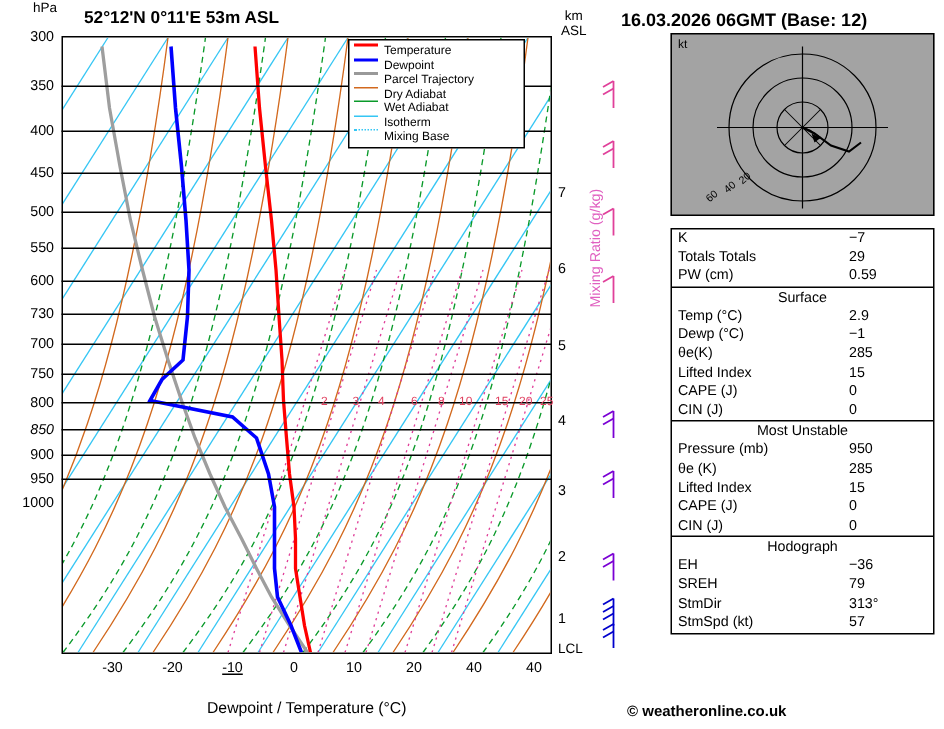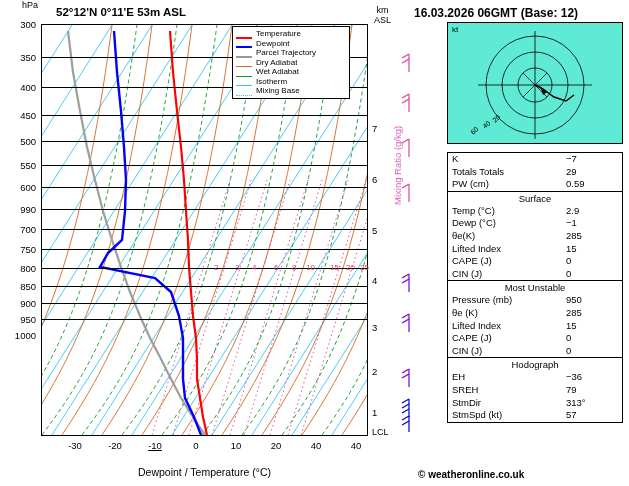--- a/index.html
+++ b/index.html
@@ -14,31 +14,31 @@
 
   .plotbox{position:absolute;left:41px;top:24px;width:327px;height:412px;border:1px solid #000;box-sizing:border-box;overflow:hidden;background:#fff;}
   .ylab{position:absolute;left:8px;font-size:9.5px;color:#000;text-align:right;width:28px;}
   .xlab{position:absolute;font-size:9.5px;color:#000;text-align:center;width:30px;}
   .xaxis-title{position:absolute;left:41px;top:466px;width:327px;text-align:center;font-size:10.5px;color:#000;}
 
   .kmlab{position:absolute;font-size:9.5px;color:#000;left:372px;}
 
   
   .legend{position:absolute;left:232px;top:26px;width:118px;background:#fff;border:1px solid #000;padding:2px 3px;box-sizing:border-box;}
-  .legend .row{display:flex;align-items:flex-end;height:9.5px;}
+  .legend .row{display:flex;align-items:flex-start;height:9.5px;}
   .legend .swatch{width:16px;height:0;border-top:2px solid #000;margin-right:4px;flex:none;}
   .legend .txt{font-size:8px;color:#000;line-height:9.5px;white-space:nowrap;}
 
   .mixlabel{position:absolute;left:392px;top:205px;font-size:9.5px;color:#e060c0;transform:rotate(-90deg);transform-origin:left top;white-space:nowrap;}
   .lcl{position:absolute;left:372px;top:427px;font-size:9px;color:#000;}
   .mixnum{position:absolute;font-size:8px;color:#e0405f;}
 
   
   #hodo-head{position:absolute;left:414px;top:6px;font-size:12px;font-weight:bold;color:#000;white-space:nowrap;}
-  #hodo-box{position:absolute;left:447px;top:22px;width:176px;height:122px;border:1px solid #000;background:#5eead4;box-sizing:border-box;}
+  #hodo-box{position:absolute;left:447px;top:22px;width:176px;height:122px;border:1px solid #000;background:#a3a3a3;box-sizing:border-box;}
   #hodo-kt{position:absolute;left:4px;top:2px;font-size:8px;color:#000;}
 
   #table{position:absolute;left:447px;top:152px;width:176px;border:1px solid #000;background:#fff;box-sizing:border-box;font-size:9.5px;color:#000;}
   #table .sec{border-bottom:1px solid #000;}
   #table .sec:last-child{border-bottom:none;}
   #table .hdr{text-align:center;padding:1px 0;font-size:9.5px;}
   #table .r{display:flex;padding:0 4px;line-height:12.6px;}
   #table .r .k{flex:1 1 auto;white-space:nowrap;}
   #table .r .v{flex:none;width:52px;text-align:left;}
 
@@ -126,25 +126,25 @@
       </svg>
     </div>
 
     <div class="ylab" style="top:19px;">300</div>
     <div class="ylab" style="top:52px;">350</div>
     <div class="ylab" style="top:82px;">400</div>
     <div class="ylab" style="top:110px;">450</div>
     <div class="ylab" style="top:136px;">500</div>
     <div class="ylab" style="top:160px;">550</div>
     <div class="ylab" style="top:182px;">600</div>
-    <div class="ylab" style="top:204px;">990</div>
+    <div class="ylab" style="top:204px;">730</div>
     <div class="ylab" style="top:224px;">700</div>
     <div class="ylab" style="top:244px;">750</div>
     <div class="ylab" style="top:263px;">800</div>
-    <div class="ylab" style="top:281px;">850</div>
+    <div class="ylab" style="top:281px;font-style:italic;">850</div>
     <div class="ylab" style="top:298px;">900</div>
     <div class="ylab" style="top:314px;">950</div>
     <div class="ylab" style="top:330px;">1000</div>
 
     <div style="position:absolute;left:41px;top:57px;width:327px;border-top:1px solid #000;"></div>
     <div style="position:absolute;left:41px;top:87px;width:327px;border-top:1px solid #000;"></div>
     <div style="position:absolute;left:41px;top:115px;width:327px;border-top:1px solid #000;"></div>
     <div style="position:absolute;left:41px;top:141px;width:327px;border-top:1px solid #000;"></div>
     <div style="position:absolute;left:41px;top:165px;width:327px;border-top:1px solid #000;"></div>
     <div style="position:absolute;left:41px;top:187px;width:327px;border-top:1px solid #000;"></div>

